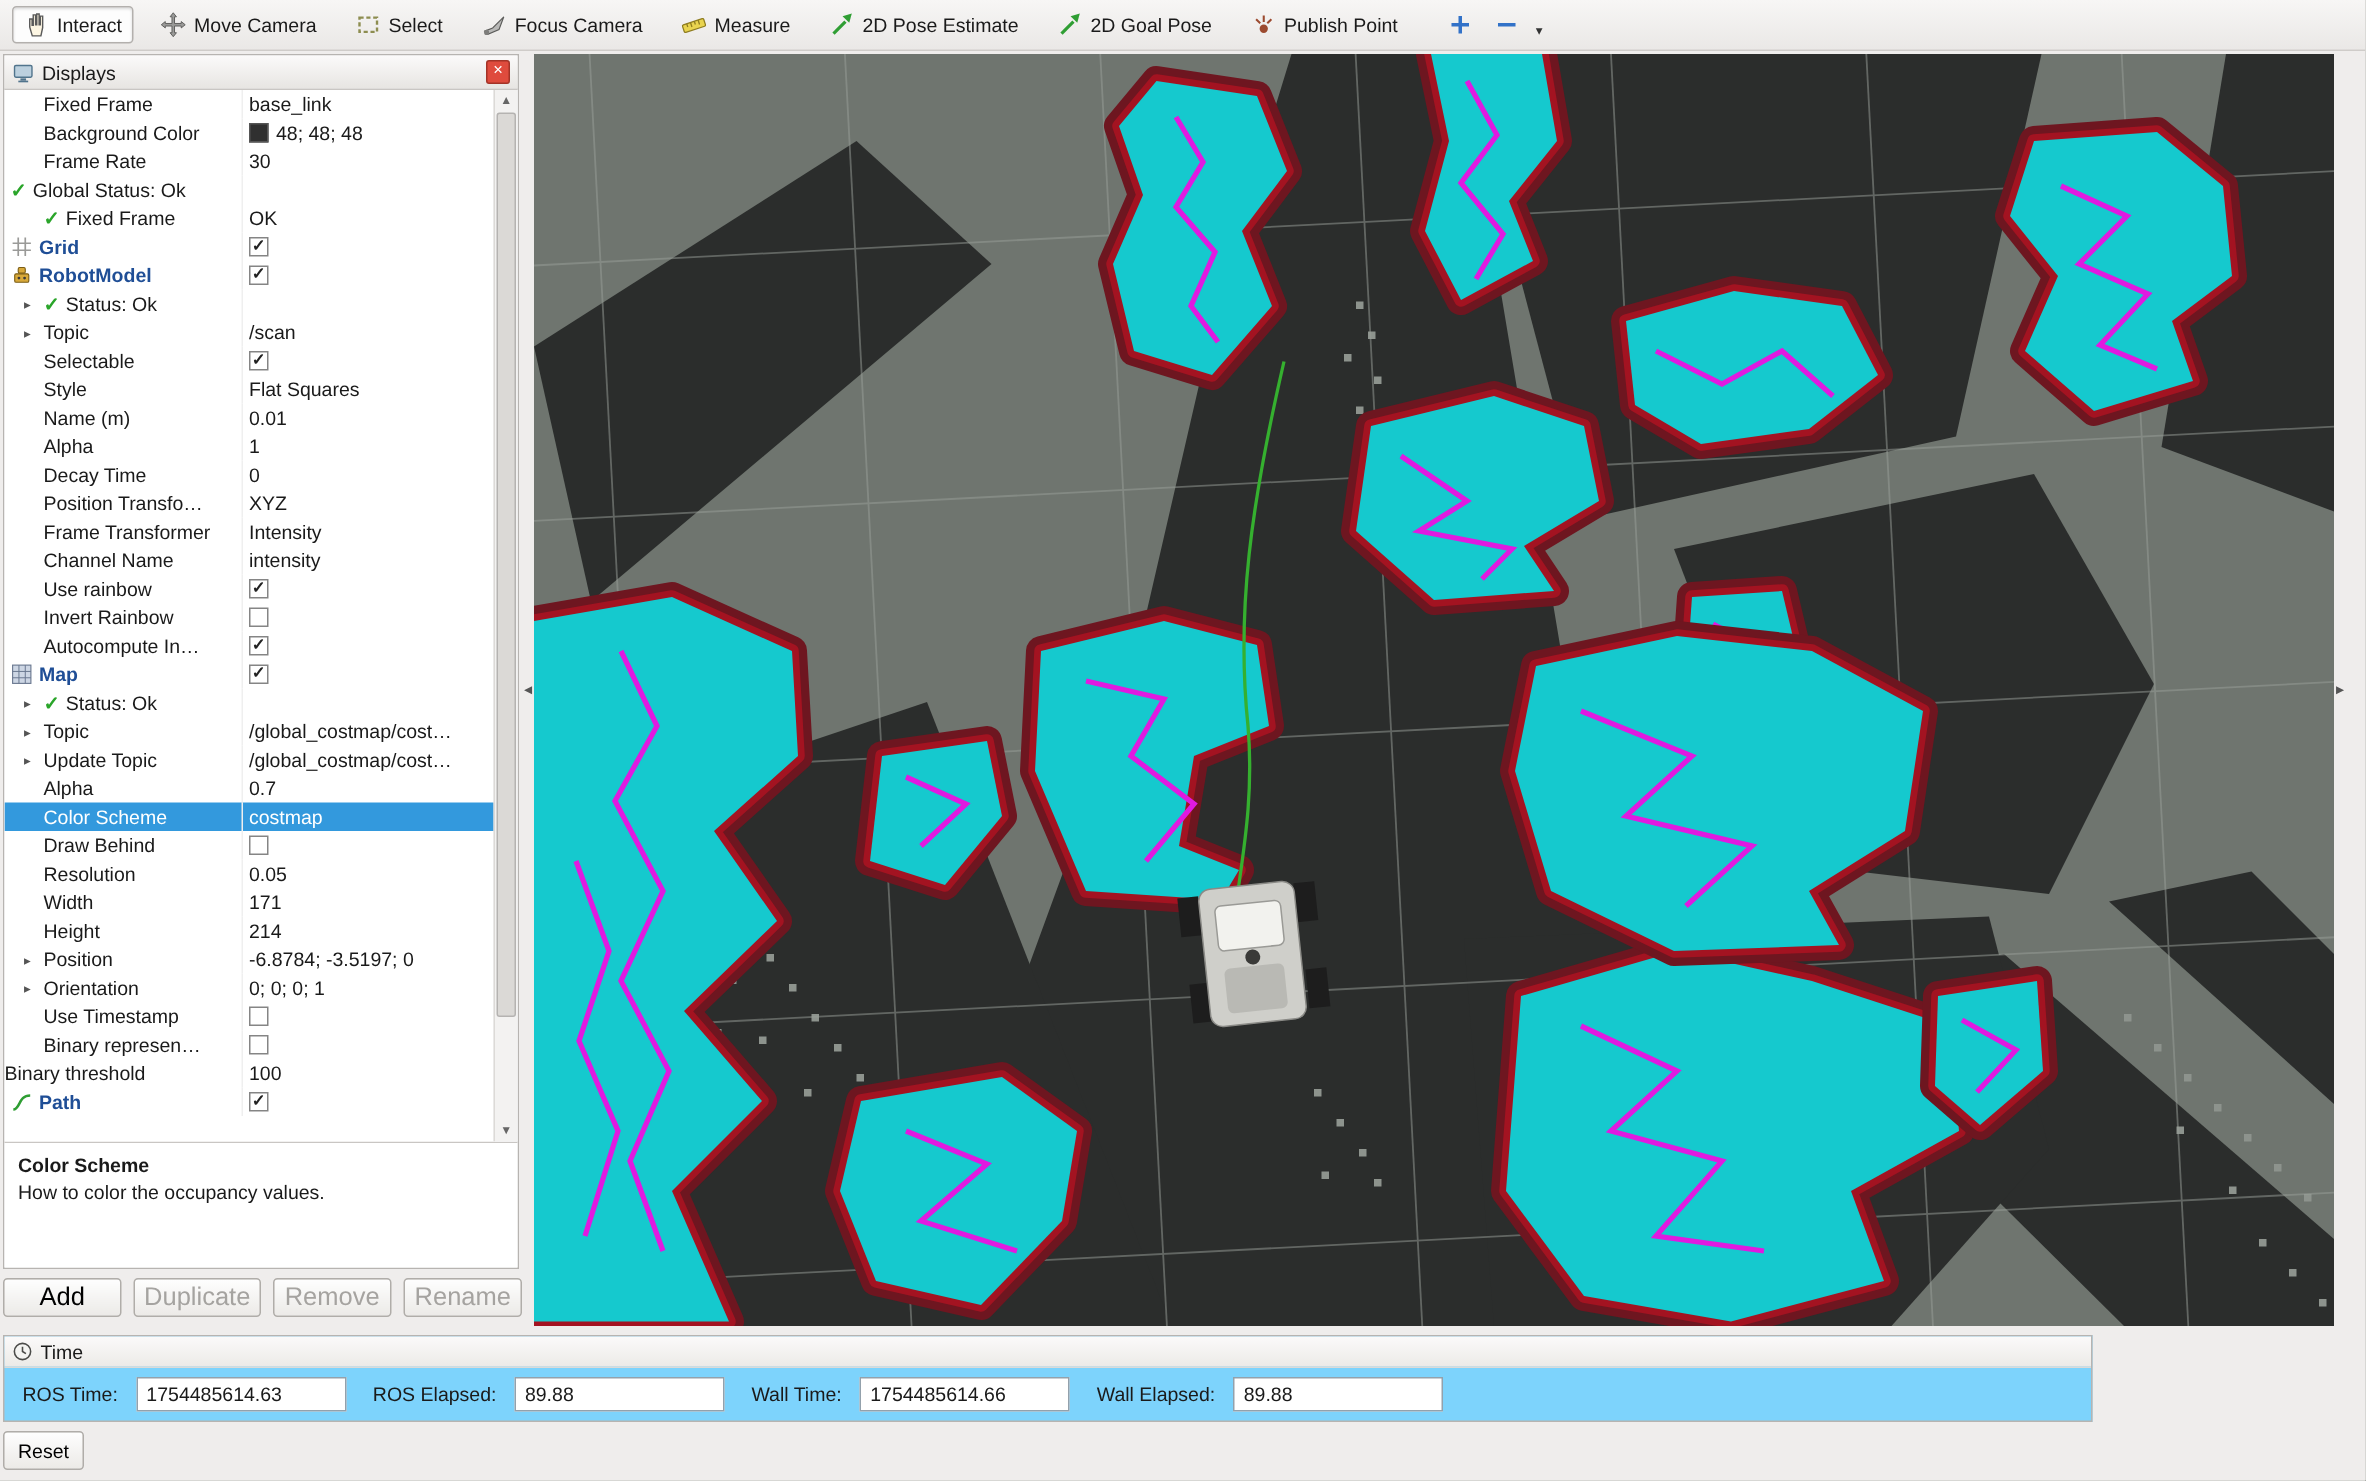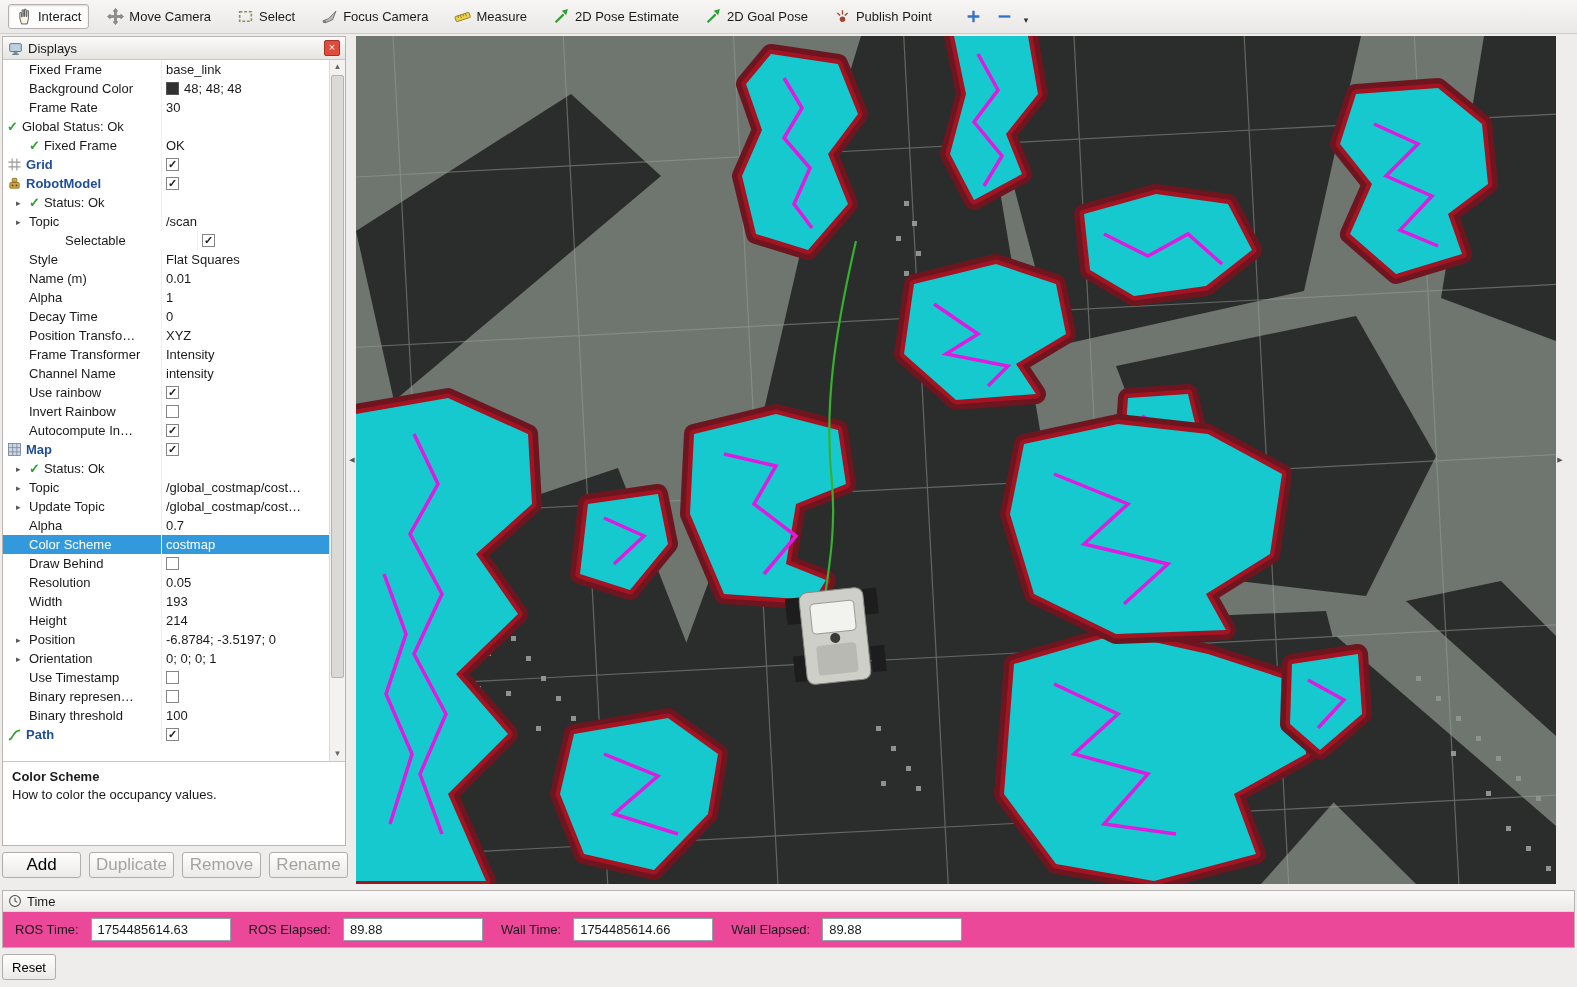--- a/index.html
+++ b/index.html
@@ -66,22 +66,22 @@
 
   
   #viewport{position:absolute;left:356px;top:36px;width:1200px;height:848px;background:#2c2e2d;}
   #viewport svg{display:block;width:100%;height:100%;}
   .gutter{position:absolute;top:36px;width:8px;height:848px;display:flex;align-items:center;justify-content:center;
     color:#555;font-size:7px;}
   .gl{left:348px;} .gl::before{content:"◀";}
   .gr{left:1556px;} .gr::before{content:"▶";}
 
   
-  #time-panel{position:absolute;left:2px;top:890px;width:1573px;height:58px;border:1px solid #b7b4b1;
-    background:#ec4899;box-sizing:border-box;}
+  #time-panel{position:absolute;left:2px;top:890px;width:1393px;height:58px;border:1px solid #b7b4b1;
+    background:#7dd3fc;box-sizing:border-box;}
   .time-header{height:20px;display:flex;align-items:center;gap:5px;padding:0 5px;
     border-bottom:1px solid #dcdad7;background:linear-gradient(#fbfafa,#eceae7);}
   .time-header svg{display:block;width:14px;height:14px;}
   #time-fields{display:flex;align-items:center;gap:12px;padding:6px 6px;}
   .tf-label{margin-left:6px;}
   .tf-input{height:23px;border:1px solid #93a1ac;background:#fff;padding:0 6px;width:140px;
     font:13px "Liberation Sans",sans-serif;box-sizing:border-box;color:#1a1a1a;}
 
   #reset-btn{position:absolute;left:2px;top:954px;width:54px;height:26px;border:1px solid #b0ada9;border-radius:3px;
     background:linear-gradient(#fefefe,#eceae7);font:13px "Liberation Sans",sans-serif;}
@@ -275,21 +275,21 @@
           <div class="trow">
             <div class="tname" style="padding-left: 13px;">
               <span class="exp"></span>
               <span class="">Topic</span>
             </div>
             <div class="tval">
               <span>/scan</span>
             </div>
           </div>
           <div class="trow">
-            <div class="tname" style="padding-left: 26px; margin-left: 36px;">
+            <div class="tname" style="padding-left: 26px;">
               <span class="">Selectable</span>
             </div>
             <div class="tval">
               <span class="cb checked"></span>
             </div>
           </div>
           <div class="trow">
             <div class="tname" style="padding-left: 26px;">
               <span class="">Style</span>
             </div>
@@ -439,21 +439,21 @@
             </div>
             <div class="tval">
               <span>0.05</span>
             </div>
           </div>
           <div class="trow">
             <div class="tname" style="padding-left: 26px;">
               <span class="">Width</span>
             </div>
             <div class="tval">
-              <span>193</span>
+              <span>171</span>
             </div>
           </div>
           <div class="trow">
             <div class="tname" style="padding-left: 26px;">
               <span class="">Height</span>
             </div>
             <div class="tval">
               <span>214</span>
             </div>
           </div>
@@ -485,21 +485,21 @@
           </div>
           <div class="trow">
             <div class="tname" style="padding-left: 26px;">
               <span class="">Binary represen…</span>
             </div>
             <div class="tval">
               <span class="cb"></span>
             </div>
           </div>
           <div class="trow">
-            <div class="tname" style="padding-left: 26px; text-align: center;">
+            <div class="tname" style=" text-align: center;">
               <span class="">Binary threshold</span>
             </div>
             <div class="tval">
               <span>100</span>
             </div>
           </div>
           <div class="trow">
             <div class="tname" style="padding-left: 4px;">
               <span class="ticon-sm">
                 <svg viewBox="0 0 16 16">

